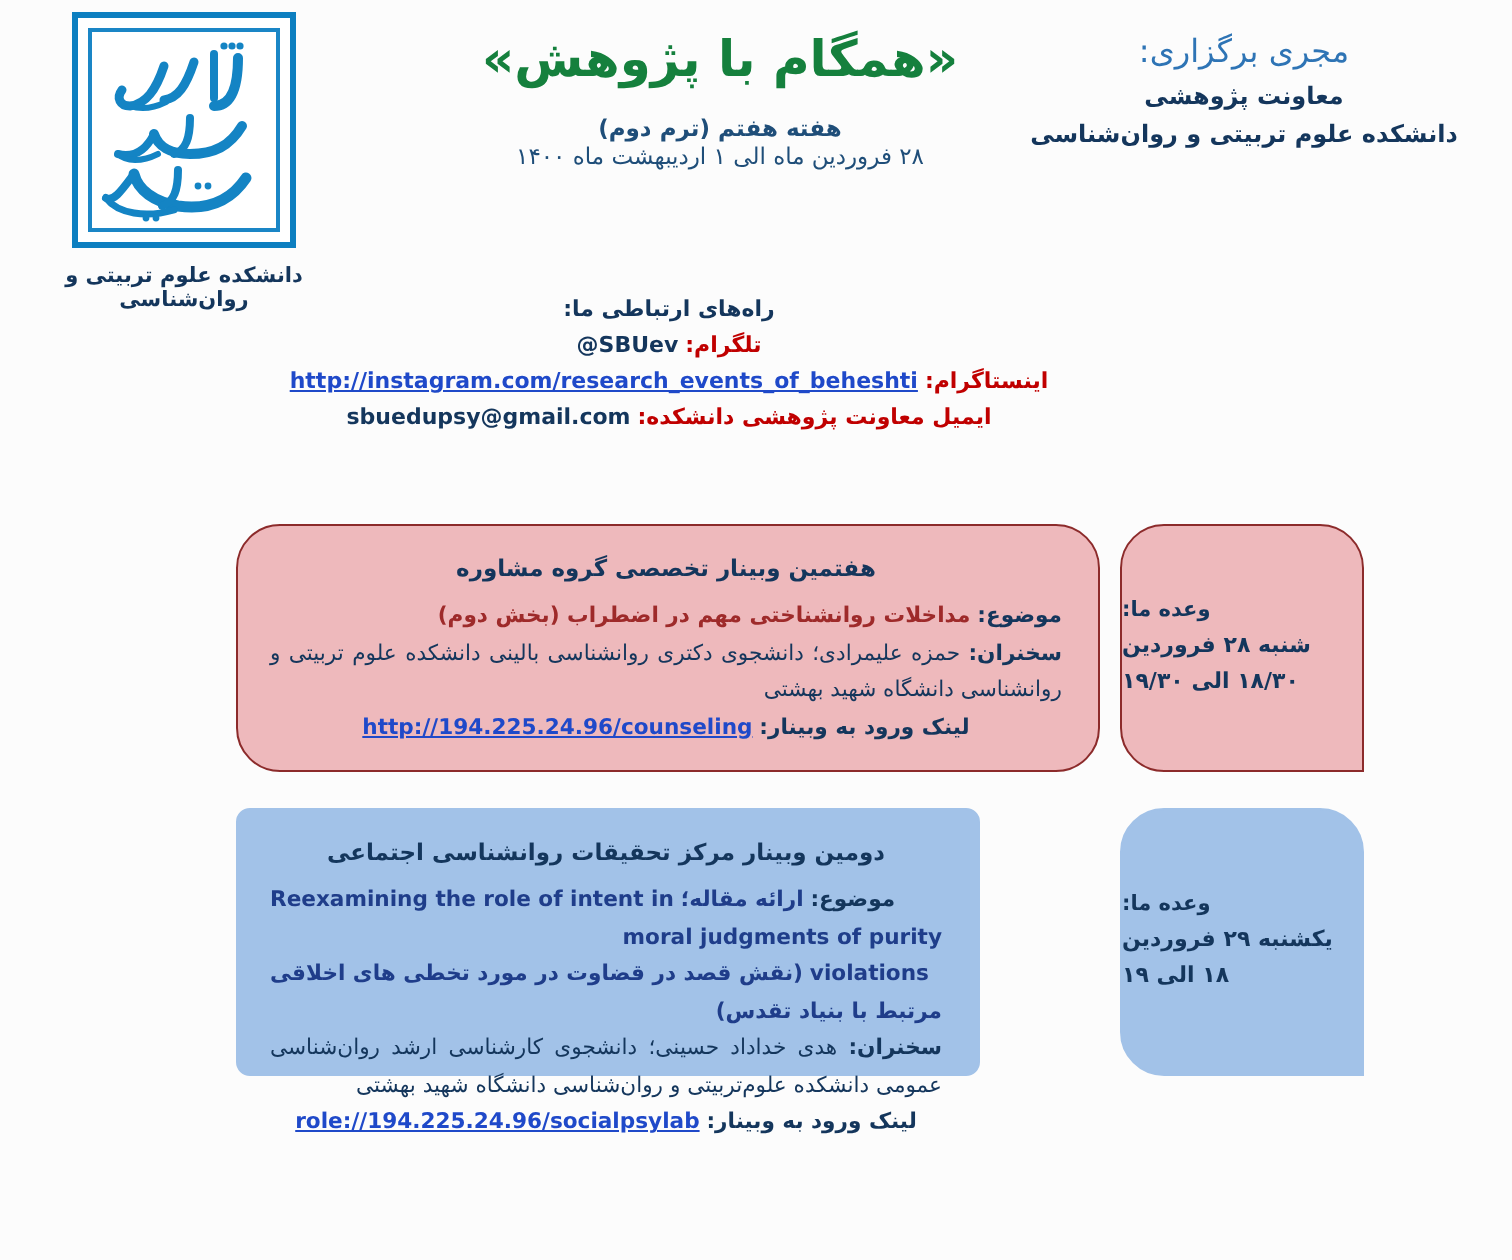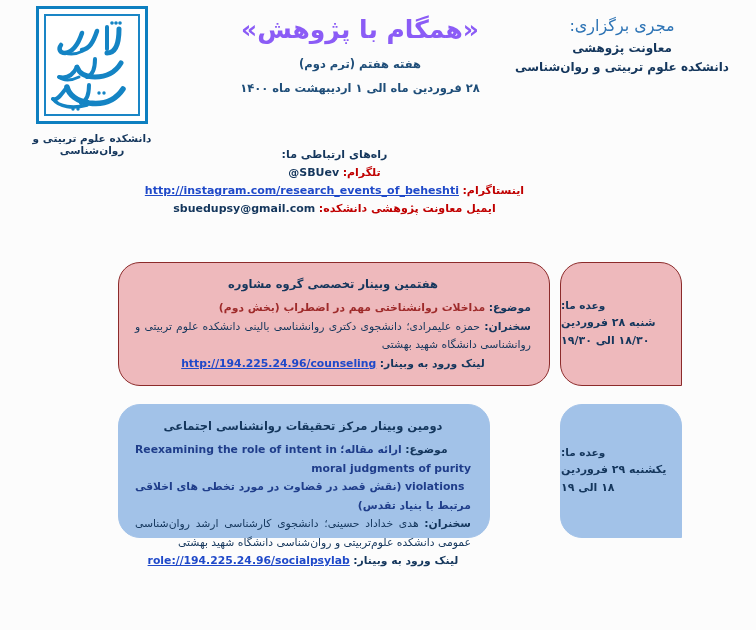--- a/index.html
+++ b/index.html
@@ -69,34 +69,33 @@
     position: absolute;
     left: 190px;
     top: 14px;
     width: 340px;
     text-align: center;
     direction: rtl;
   }
   .main-title {
     font-size: 25px;
     font-weight: bold;
-    color: #8b5cf6;
+    color: #15803d;
     line-height: 1.25;
     letter-spacing: 0.5px;
   }
   .sub-title {
     margin-top: 12px;
     font-size: 11.5px;
     font-weight: bold;
     color: #1f4e79;
   }
   .date-line {
-    margin-top: 10px;
     font-size: 11.5px;
-    font-weight: bold;
+    font-weight: normal;
     color: #1f4e79;
   }
 
   
   .organiser-block {
     position: absolute;
     right: 14px;
     top: 16px;
     width: 240px;
     text-align: center;
@@ -202,21 +201,21 @@
   }
 
   
   .row-blue .card-main {
     left: 118px;
     top: 4px;
     width: 372px;
     height: 134px;
     background: #a2c2e8;
     border: 1px solid #a2c2e8;
-    border-radius: 22px;
+    border-radius: 7px;
   }
   .row-blue .card-side {
     left: 560px;
     top: 4px;
     width: 122px;
     height: 134px;
     background: #a2c2e8;
     border: 1px solid #a2c2e8;
     border-radius: 22px 22px 0 22px;
   }

